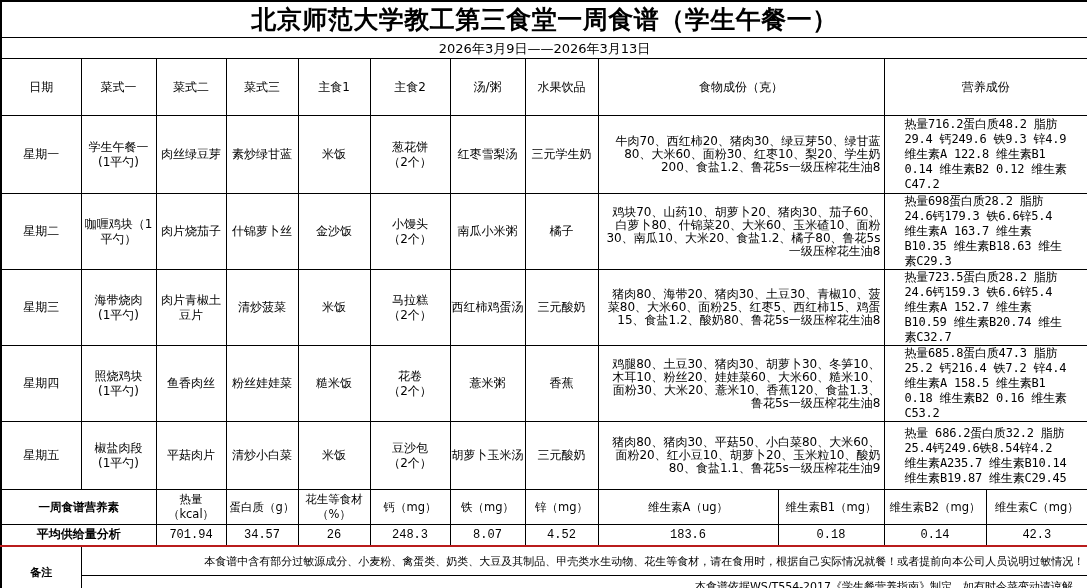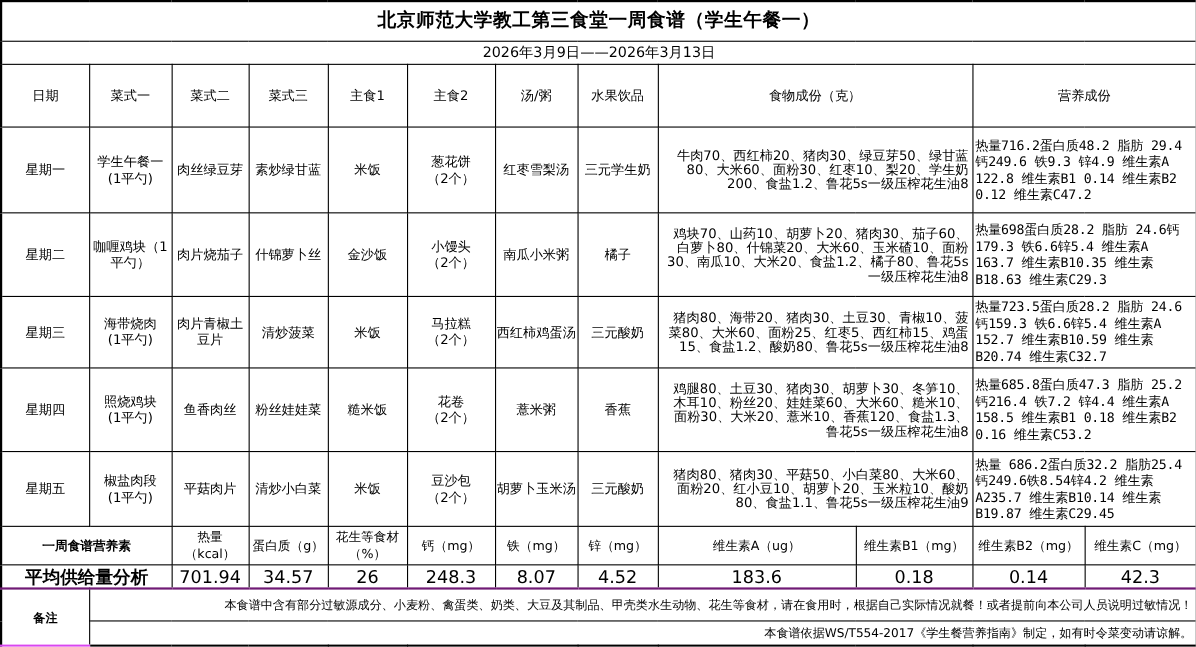--- a/index.html
+++ b/index.html
@@ -2,30 +2,30 @@
 <html><head>
 <meta charset="utf-8">
 <style>
   html, body { margin: 0; padding: 0; background: #ffffff; }
   body { width: 1087px; height: 588px; position: relative; overflow: hidden;
          font-family: "DejaVu Sans", "Liberation Sans", sans-serif; color: #000; }
   .sheet { position: absolute; left: 0; top: 0; width: 1087px; }
   table { border-collapse: collapse; table-layout: fixed; width: 1087px; }
   td { border: 1px solid #000; padding: 0; text-align: center; vertical-align: middle;
        font-size: 12px; line-height: 15px; overflow: hidden; }
-  .title-cell { height: 35px; font-size: 17px; font-weight: bold; letter-spacing: 0.5px; border-width: 2px 2px 1px 2px; }
+  .title-cell { height: 35px; font-size: 25px; font-weight: bold; letter-spacing: 0.5px; border-width: 2px 2px 1px 2px; }
   .date-cell { height: 20px; font-size: 13px; }
   .head-row td { height: 56px; font-size: 12px; }
   .day-row td { font-size: 12px; }
   .day-label { font-size: 13px; }
   .left-text { text-align: right; padding: 0 3px; font-size: 11.5px; line-height: 13px; }
-  .nutri-text { text-align: left; padding: 0 2px; font-family: "DejaVu Sans Mono", "Liberation Mono", monospace; font-size: 10.5px; line-height: 15px; letter-spacing: -0.2px; }
+  .nutri-text { text-align: left; padding: 0 20px; font-family: "DejaVu Sans Mono", "Liberation Mono", monospace; font-size: 10.5px; line-height: 15px; letter-spacing: -0.2px; }
   .sum-label { font-size: 16px; font-weight: bold; margin-top: 28px; }
   .sum-head td { height: 34px; font-size: 11.5px; }
-  .sum-vals td { height: 20px; font-size: 16px; border-bottom: 2px solid #701a75; }
+  .sum-vals td { height: 20px; font-size: 12px; border-bottom: 2px solid #b91c1c; font-family: Liberation Mono, monospace; }
   .notes td { font-size: 11px; }
   .note-label { font-size: 16px; font-weight: bold; border-bottom: 2px solid #d946ef; }
   .note-text { text-align: right; padding: 0 3px; height: 21px; }
   .note-last { border-bottom: 2px solid #000; }
   .footer td { border: 1px solid #dcdcdc; border-top: none; height: 29px; font-size: 15px; text-align: left; padding-left: 0; }
   .footer td.sig { padding-left: 26px; }
   .outer-l { border-left-width: 2px; }
   .outer-r { border-right-width: 2px; margin-left: 24px; }
 </style>
 </head>

